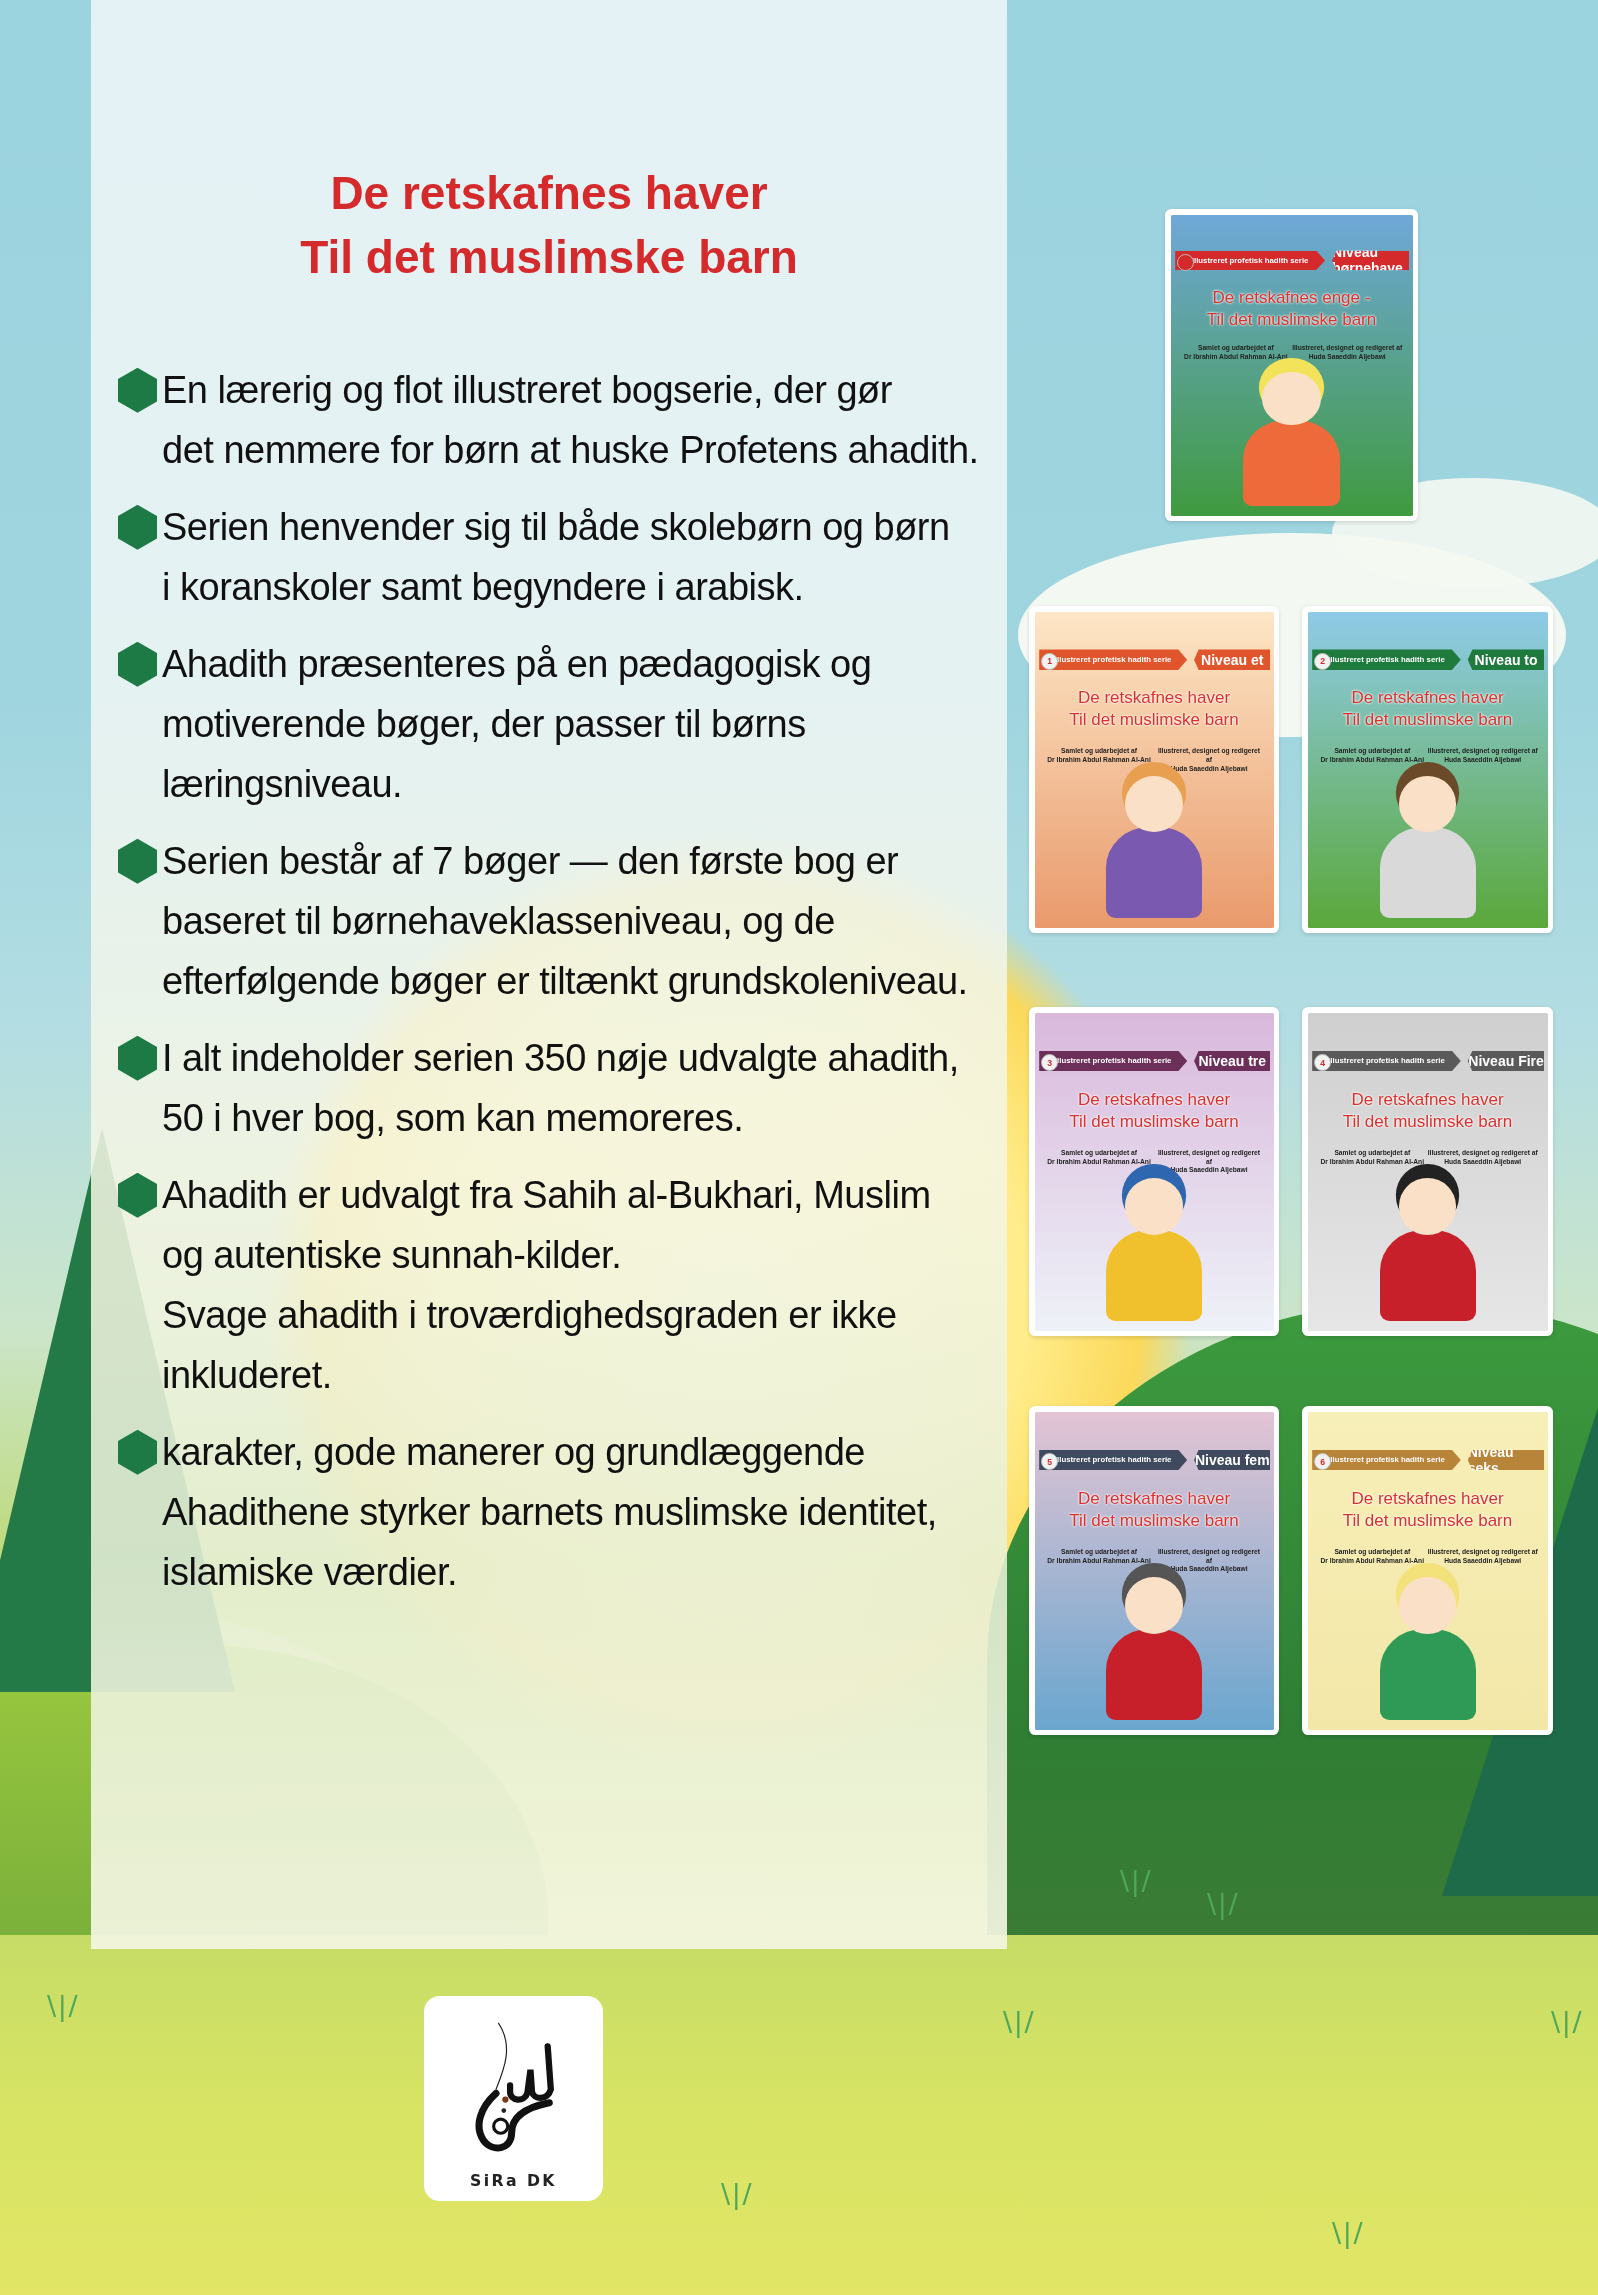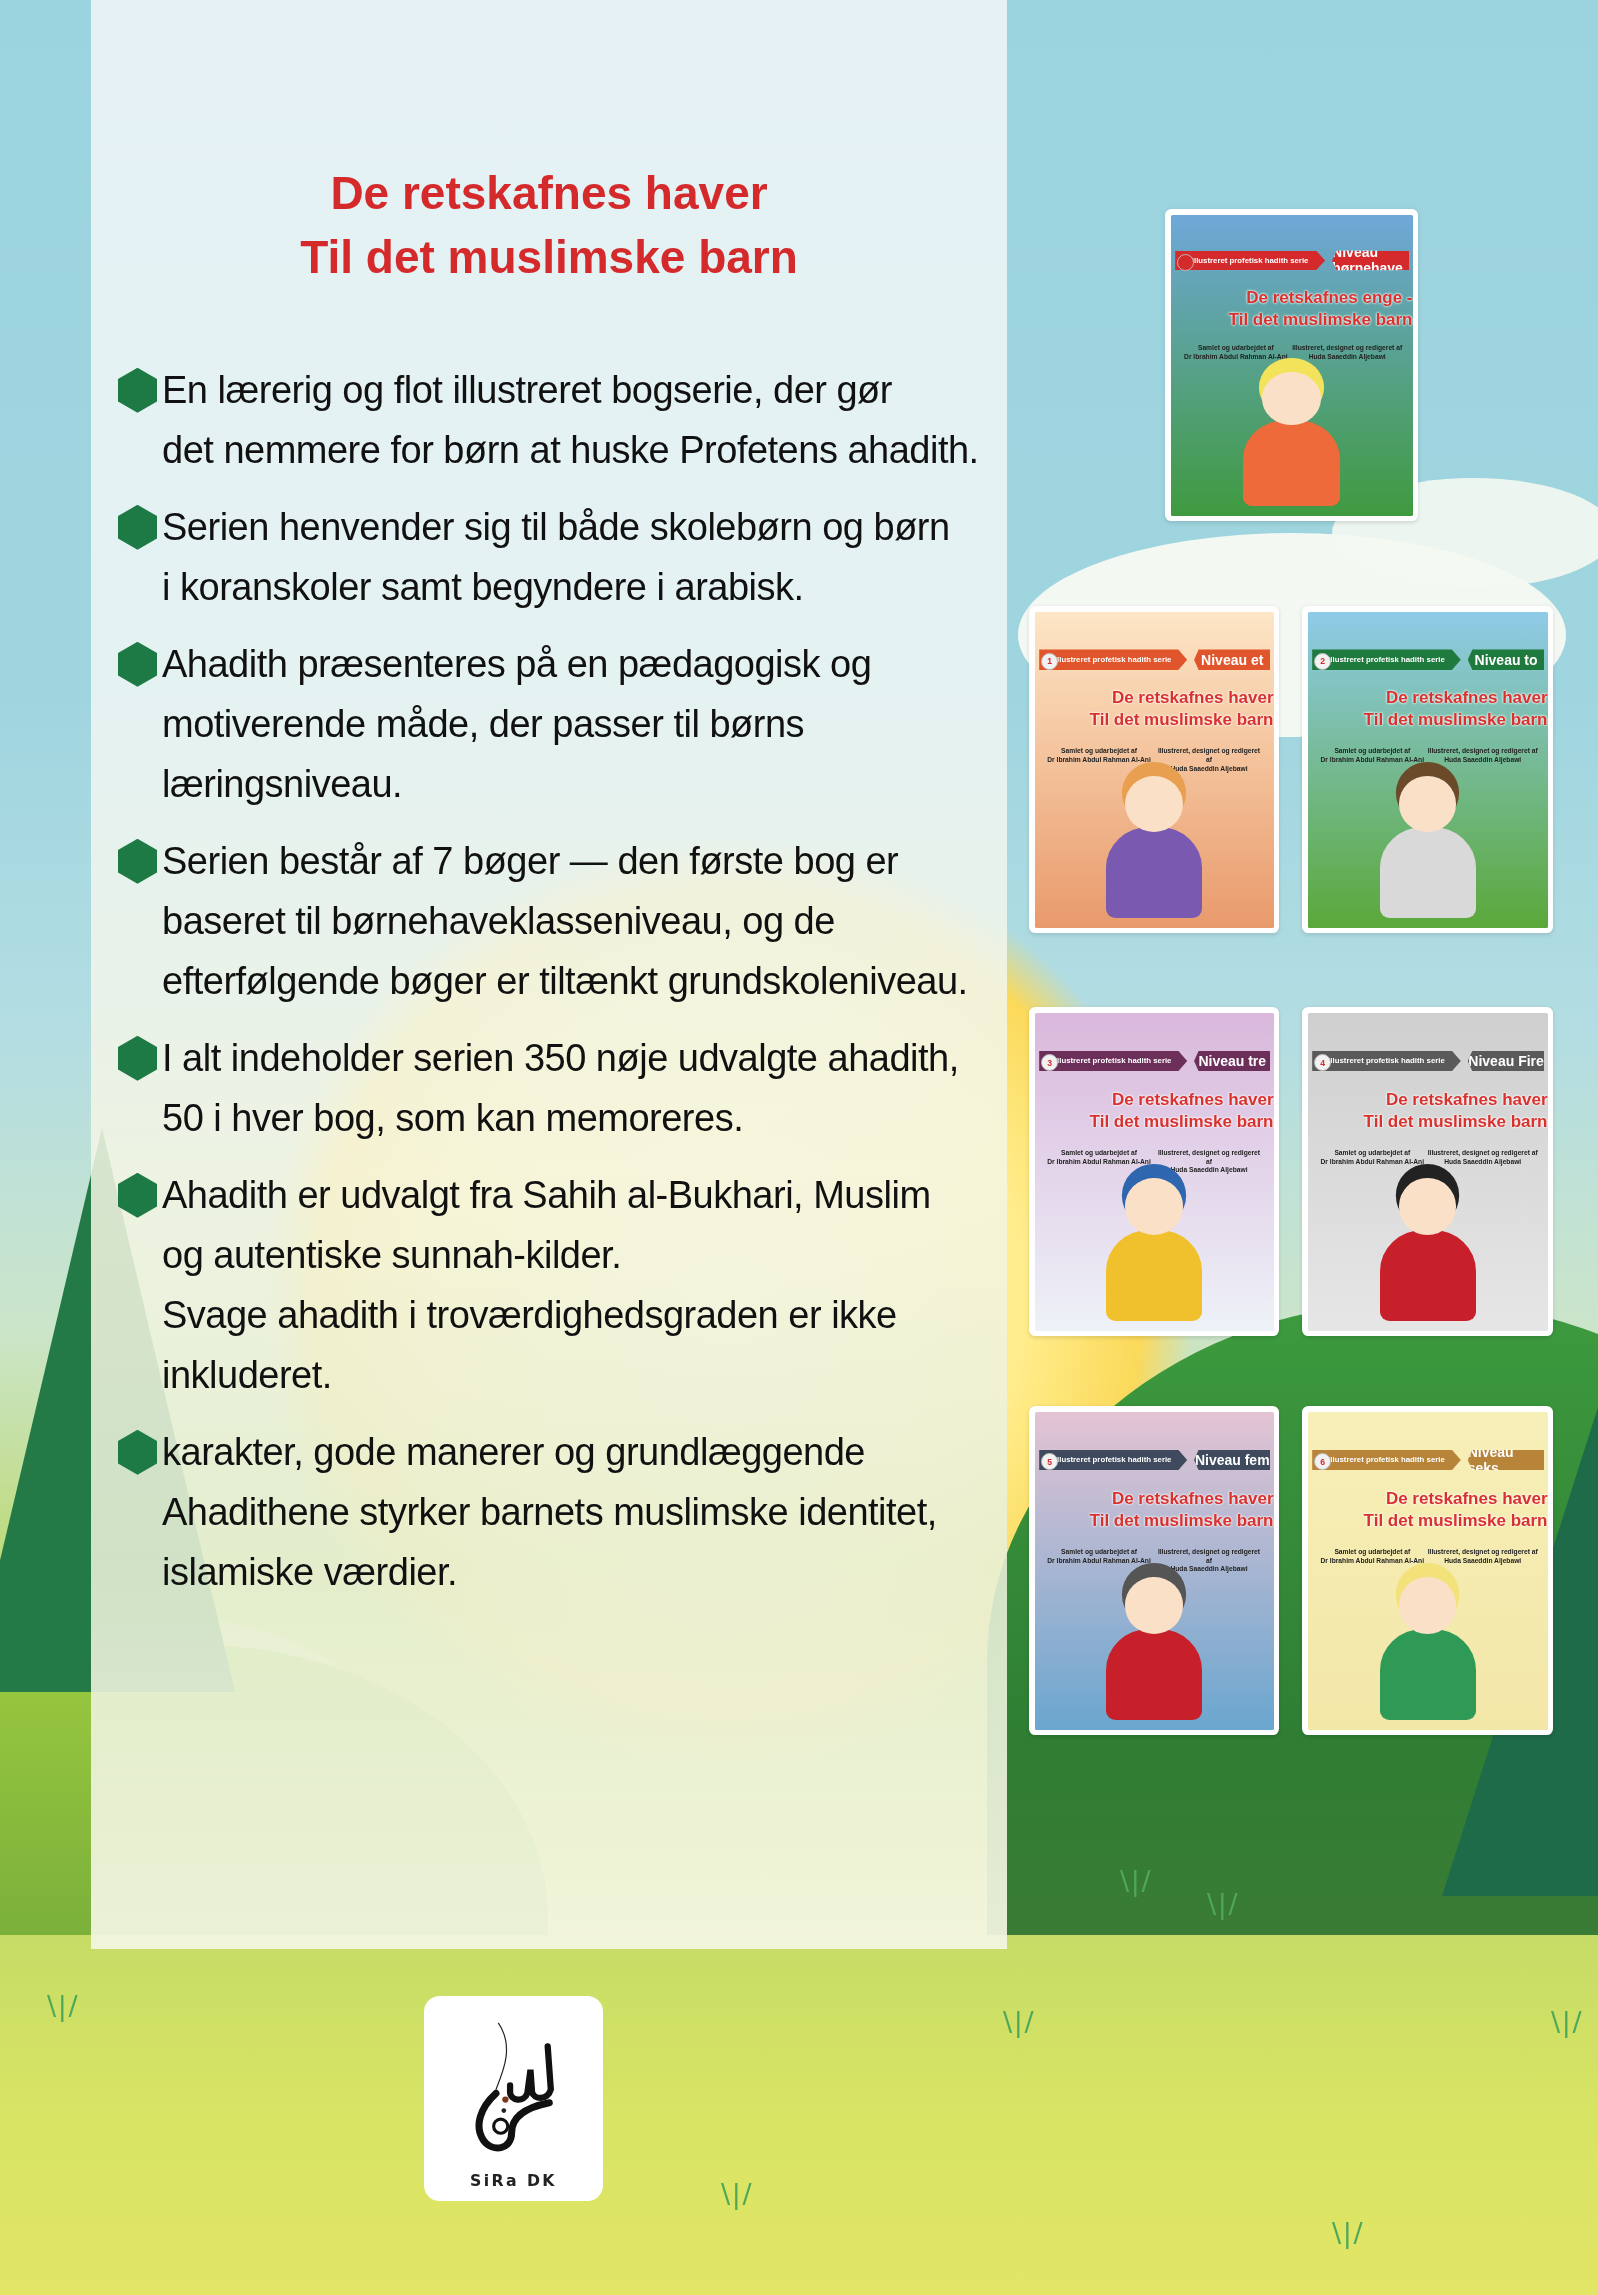--- a/index.html
+++ b/index.html
@@ -41,21 +41,21 @@
   .ribbon { position:absolute; left:4.7px; right:3.1px; top:12%; height:6.5%; display:flex; align-items:center; }
   .ribbon .series { flex:0 0 64%; height:100%; color:#fff; font-size:7.8px; font-weight:bold;
                     display:flex; align-items:center; justify-content:center;
                     clip-path: polygon(0 0, 94% 0, 100% 50%, 94% 100%, 0 100%); }
   .ribbon .level { flex:1; margin-left:3%; height:100%; color:#fff; font-size:14px; font-weight:bold;
                    display:flex; align-items:center; justify-content:center;
                    clip-path: polygon(6% 0, 100% 0, 100% 100%, 6% 100%, 0 50%); }
   .badge { position:absolute; left:6.3px; top:calc(12% + 3.1px); width:15.7px; height:15.7px; border-radius:50%;
            background:#f2f2f2; border:0.8px solid #bbb; font-size:8.6px; font-weight:bold; color:#d42a2c;
            display:flex; align-items:center; justify-content:center; z-index:2; }
-  .ctitle { position:absolute; left:0; right:0; top:24%; text-align:right; color:#d8312e; font-weight:bold;
+  .ctitle { position:absolute; left:0; right:0; top:24%; text-align:center; color:#d8312e; font-weight:normal;
             font-size:17px; line-height:22px; text-shadow: 0 0 2.4px #fff, 0 0 2.4px #fff; }
   .ctitle span { display:block; }
   .credits { position:absolute; left:4%; right:4%; top:43%; display:flex; justify-content:space-between;
              font-size:6.7px; font-weight:bold; color:#222; text-align:center; line-height:8.6px; }
   .credits div { flex:1; }
   .credits span { display:block; }
   .scene { position:absolute; left:0; right:0; bottom:0; height:52%; }
   .figure { position:absolute; bottom:6%; border-radius:45% 45% 10% 10%; }
   .head { position:absolute; border-radius:50%; background:#fbe0c8; }
 
@@ -99,21 +99,21 @@
       <span class="line">det nemmere for børn at huske Profetens ahadith.</span>
     </div>
     <div class="item">
       <span class="hex"></span>
       <span class="line">Serien henvender sig til både skolebørn og børn</span>
       <span class="line">i koranskoler samt begyndere i arabisk.</span>
     </div>
     <div class="item">
       <span class="hex"></span>
       <span class="line">Ahadith præsenteres på en pædagogisk og</span>
-      <span class="line">motiverende måde, der passer til børns</span>
+      <span class="line">motiverende bøger, der passer til børns</span>
       <span class="line">læringsniveau.</span>
     </div>
     <div class="item">
       <span class="hex"></span>
       <span class="line">Serien består af 7 bøger — den første bog er</span>
       <span class="line">baseret til børnehaveklasseniveau, og de</span>
       <span class="line">efterfølgende bøger er tiltænkt grundskoleniveau.</span>
     </div>
     <div class="item">
       <span class="hex"></span>

